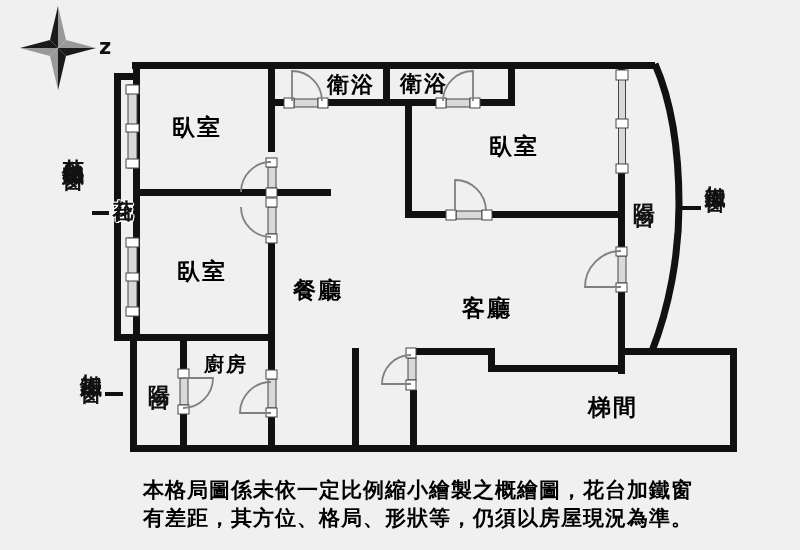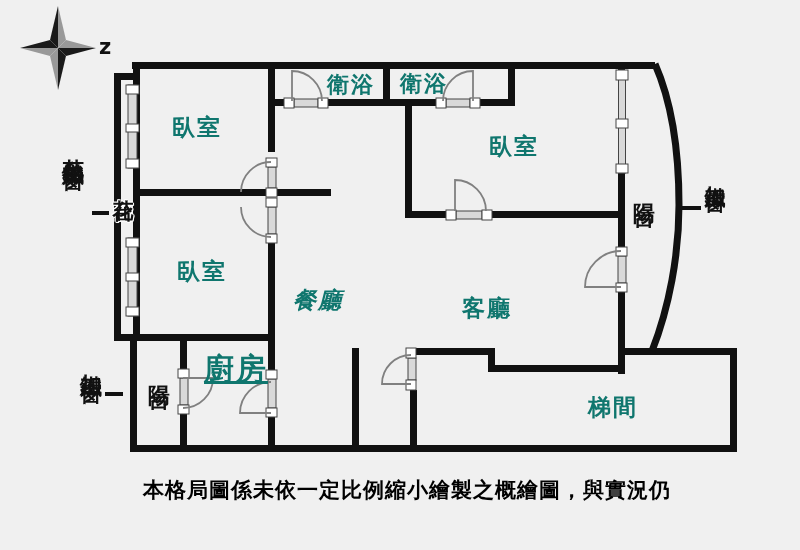--- a/index.html
+++ b/index.html
@@ -9,21 +9,21 @@
   html,body{margin:0;padding:0;}
   body{background:var(--background);font-family:"DejaVu Sans","Liberation Sans",sans-serif;}
   .stage{position:relative;width:800px;height:550px;background:var(--background);overflow:hidden;}
   svg{position:absolute;left:0;top:0;}
   .wall{fill:var(--wall);}
   .curve{stroke:var(--wall);stroke-width:7;fill:none;}
   .winstrip{fill:var(--window-fill);stroke:#444;stroke-width:1;}
   .frame{fill:#ffffff;stroke:#444;stroke-width:1;}
   .arc{stroke:var(--arc-stroke);stroke-width:1.8;fill:none;}
   .dash{fill:var(--wall);}
-  .lbl{position:absolute;font-weight:bold;color:#0f766e;font-size:23px;letter-spacing:2px;white-space:nowrap;line-height:1;}
+  .lbl{position:absolute;font-weight:bold;color:#000000;font-size:23px;letter-spacing:2px;white-space:nowrap;line-height:1;}
   .vlbl{position:absolute;font-weight:bold;color:#111;writing-mode:vertical-rl;text-orientation:upright;
         font-size:22px;letter-spacing:2px;white-space:nowrap;line-height:1;}
   .outlined{text-shadow:-1px 0 #fff,1px 0 #fff,0 -1px #fff,0 1px #fff,-1px -1px #fff,1px 1px #fff;}
   .disclaimer{position:absolute;left:143px;top:476px;font-weight:bold;color:#000;
               font-size:21px;line-height:28px;letter-spacing:1px;white-space:nowrap;}
   .zmark{position:absolute;left:99px;top:35px;font-weight:bold;font-size:21px;color:#111;}
 </style>
 </head>
 <body>
 
@@ -163,29 +163,30 @@
     </g>
   </svg>
 
   <div class="zmark">z</div>
 
   <div class="lbl" style="left:172px;top:116px;">臥室</div>
   <div class="lbl" style="left:327px;top:74px;font-size:22px;">衛浴</div>
   <div class="lbl" style="left:400px;top:73px;font-size:22px;">衛浴</div>
   <div class="lbl" style="left:489px;top:135px;">臥室</div>
   <div class="lbl" style="left:177px;top:260px;">臥室</div>
-  <div class="lbl" style="left:293px;top:289px;font-style:italic;">餐廳</div>
+  <div class="lbl" style="left:293px;top:279px;">餐廳</div>
   <div class="lbl" style="left:462px;top:275px;margin-top:22px;">客廳</div>
-  <div class="lbl" style="left:204px;top:354px;font-size:30px;text-decoration:underline;">廚房</div>
+  <div class="lbl" style="left:204px;top:354px;font-size:20px;">廚房</div>
   <div class="lbl" style="left:588px;top:396px;">梯間</div>
   <div class="vlbl" style="left:148px;top:368px;">陽台</div>
   <div class="vlbl" style="left:633px;top:186px;">陽台</div>
   <div class="vlbl outlined" style="left:112px;top:183px;font-size:21px;letter-spacing:1px;">花台</div>
 
   <div class="vlbl" style="left:62px;top:141px;">花台加鐵窗</div>
   <div class="vlbl" style="left:80px;top:356px;letter-spacing:3px;">加鐵窗</div>
   <div class="vlbl" style="left:704px;top:169px;font-size:21px;letter-spacing:2px;">加鐵窗</div>
 
   <div class="disclaimer">
-    <div>本格局圖係未依一定比例縮小繪製之概繪圖，與實況仍</div>
+    <div>本格局圖係未依一定比例縮小繪製之概繪圖，花台加鐵窗</div>
+    <div>有差距，其方位、格局、形狀等，仍須以房屋現況為準。</div>
   </div>
 
 </div>
 
 </body></html>

